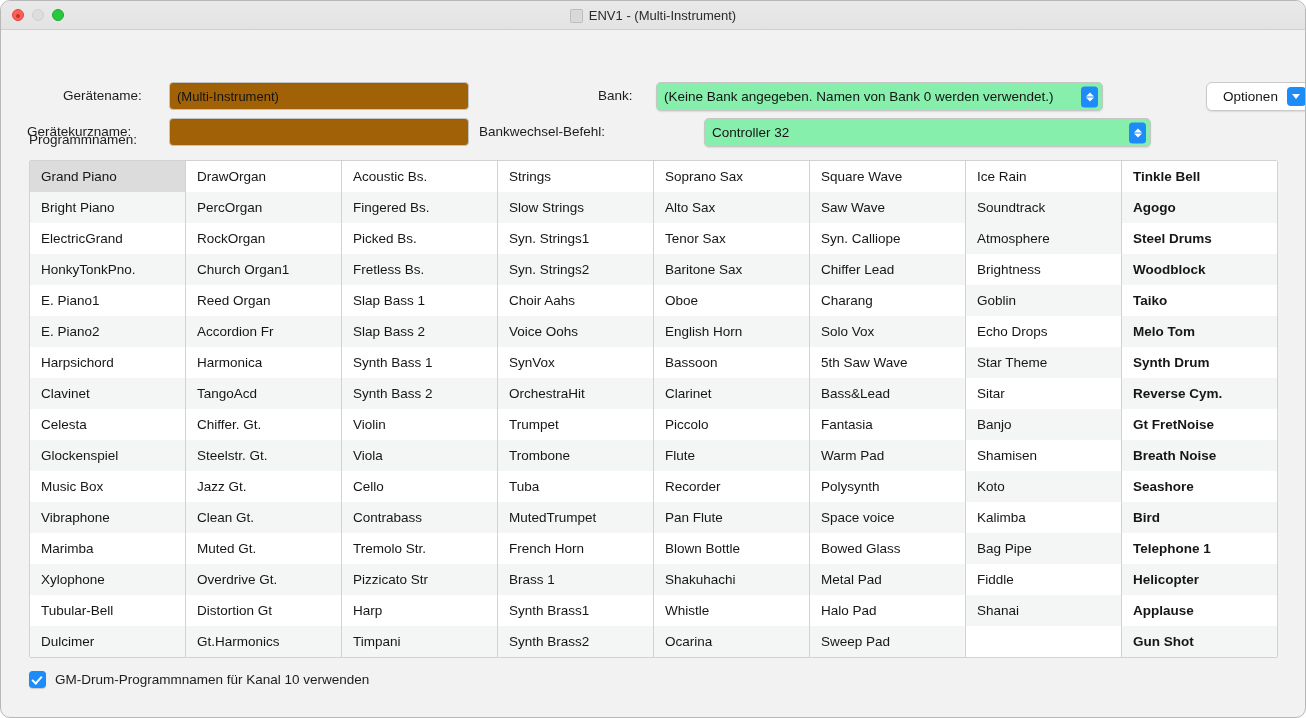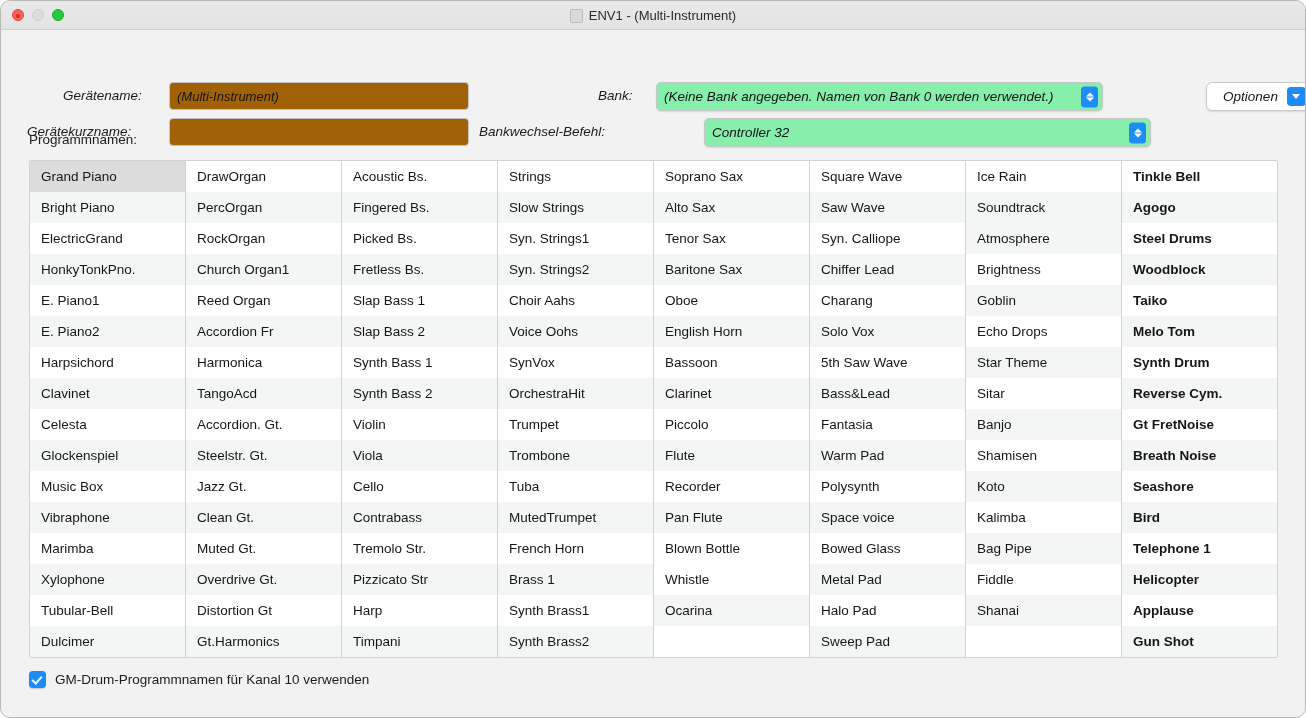--- a/index.html
+++ b/index.html
@@ -78,21 +78,20 @@
     display: inline-block;
     position: relative;
     top: 1px;
   }
 
   
   #form {
     position: relative;
     height: 100px;
     padding: 8px;
-    font-style: italic;
   }
   .label {
     font-size: 13.5px;
     color: #1c1c1c;
     position: absolute;
     white-space: nowrap;
   }
   .textfield {
     position: absolute;
     box-sizing: border-box;
@@ -338,21 +337,21 @@
       </div>
       <div class="col">
         <div class="cell">DrawOrgan</div>
         <div class="cell alt">PercOrgan</div>
         <div class="cell">RockOrgan</div>
         <div class="cell alt">Church Organ1</div>
         <div class="cell">Reed Organ</div>
         <div class="cell alt">Accordion Fr</div>
         <div class="cell">Harmonica</div>
         <div class="cell alt">TangoAcd</div>
-        <div class="cell">Accordion. Gt.</div>
+        <div class="cell">Chiffer. Gt.</div>
         <div class="cell alt">Steelstr. Gt.</div>
         <div class="cell">Jazz Gt.</div>
         <div class="cell alt">Clean Gt.</div>
         <div class="cell">Muted Gt.</div>
         <div class="cell alt">Overdrive Gt.</div>
         <div class="cell">Distortion Gt</div>
         <div class="cell alt">Gt.Harmonics</div>
       </div>
       <div class="col">
         <div class="cell">Acoustic Bs.</div>
@@ -397,20 +396,21 @@
         <div class="cell alt">Baritone Sax</div>
         <div class="cell">Oboe</div>
         <div class="cell alt">English Horn</div>
         <div class="cell">Bassoon</div>
         <div class="cell alt">Clarinet</div>
         <div class="cell">Piccolo</div>
         <div class="cell alt">Flute</div>
         <div class="cell">Recorder</div>
         <div class="cell alt">Pan Flute</div>
         <div class="cell">Blown Bottle</div>
+        <div class="cell alt">Shakuhachi</div>
         <div class="cell">Whistle</div>
         <div class="cell alt">Ocarina</div>
       </div>
       <div class="col">
         <div class="cell">Square Wave</div>
         <div class="cell alt">Saw Wave</div>
         <div class="cell">Syn. Calliope</div>
         <div class="cell alt">Chiffer Lead</div>
         <div class="cell">Charang</div>
         <div class="cell alt">Solo Vox</div>

